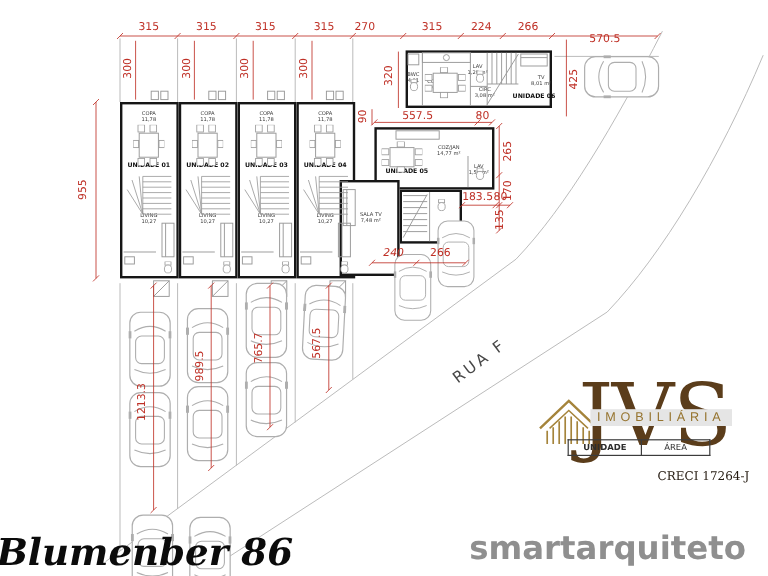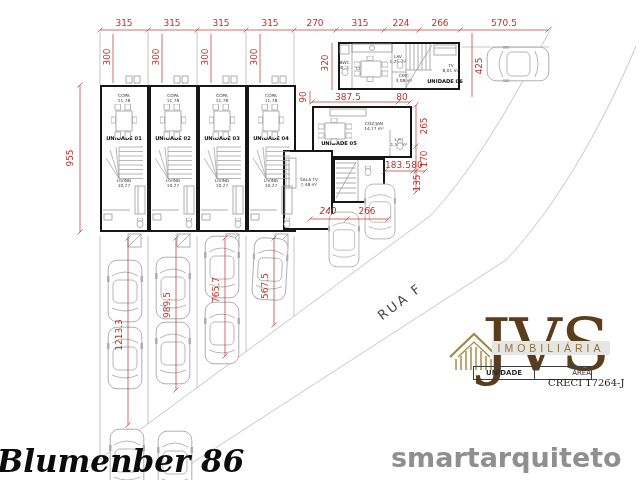--- a/index.html
+++ b/index.html
@@ -26,21 +26,21 @@
   
   .brand{position:absolute;font-family:"DejaVu Serif",serif;font-size:72px;line-height:72px;
          letter-spacing:-1px;color:#5b3d1b;z-index:3;}
   .brand-sub{position:absolute;font-family:"Liberation Sans",sans-serif;font-size:10.5px;
          letter-spacing:4px;color:#96742f;background:#e5e5e5;padding:1px 0;text-align:center;z-index:4;}
   .creci{position:absolute;font-family:"DejaVu Serif",serif;font-size:10px;color:#241a10;z-index:6;}
   
   .atab{position:absolute;border-collapse:collapse;z-index:5;font-size:7px;color:#2e2e2e;}
   .atab td,.atab th{border:1px solid #3c3c3c;height:12px;text-align:center;padding:0;
         font-weight:normal;background:transparent;}
-  .atab .c1{width:60px;font-weight:bold;} .atab .c2{width:56px;text-align:right;}
+  .atab .c1{width:60px;font-weight:bold;} .atab .c2{width:56px;}
   
   .project{position:absolute;font-family:"DejaVu Serif",serif;font-style:italic;font-weight:bold;
            font-size:31px;color:#0b0b0b;z-index:8;white-space:nowrap;}
   .wm{position:absolute;font-family:"DejaVu Sans",sans-serif;font-weight:bold;font-size:27px;
       color:#8f8f8f;z-index:8;white-space:nowrap;}
 </style>
 </head>
 <body>
 
 <div id="canvas">
@@ -295,36 +295,36 @@
       <path class="g-d" d="M176,238 V390 M173.5,240.5 L178.5,235.5 M173.5,392.5 L178.5,387.5"></path>
       <path class="g-d" d="M225,238 V356 M222.5,240.5 L227.5,235.5 M222.5,358.5 L227.5,353.5"></path>
       <path class="g-d" d="M274,238 V325 M271.5,240.5 L276.5,235.5 M271.5,327.5 L276.5,322.5"></path>
     </g>
   </svg>
 
   <div class="dim" style="left:124px;top:18px;transform:translateX(-50%);">315</div>
   <div class="dim" style="left:172px;top:18px;transform:translateX(-50%);">315</div>
   <div class="dim" style="left:221px;top:18px;transform:translateX(-50%);">315</div>
   <div class="dim" style="left:270px;top:18px;transform:translateX(-50%);">315</div>
-  <div class="dim" style="left:315px;top:18px;transform:translateX(-50%);">270</div>
+  <div class="dim" style="left:304px;top:18px;transform:translateX(-50%);">270</div>
   <div class="dim" style="left:360px;top:18px;transform:translateX(-50%);">315</div>
   <div class="dim" style="left:401px;top:18px;transform:translateX(-50%);">224</div>
   <div class="dim" style="left:440px;top:18px;transform:translateX(-50%);">266</div>
-  <div class="dim" style="left:504px;top:18px;transform:translateX(-50%);text-align:center;">570.5</div>
+  <div class="dim" style="left:504px;top:28px;transform:translateX(-50%);text-align:center;">570.5</div>
 
   <div class="dim rot" style="left:58px;top:153px;width:24px;">955</div>
   <div class="dim rot" style="left:98px;top:52px;width:18px;">300</div>
   <div class="dim rot" style="left:147px;top:52px;width:18px;">300</div>
   <div class="dim rot" style="left:196px;top:52px;width:18px;">300</div>
   <div class="dim rot" style="left:245px;top:52px;width:18px;">300</div>
   <div class="dim rot" style="left:316px;top:58px;width:18px;">320</div>
   <div class="dim rot" style="left:296px;top:92px;width:14px;">90</div>
   <div class="dim rot" style="left:468px;top:61px;width:22px;">425</div>
 
-  <div class="dim" style="left:330px;top:92px;width:36px;">387.5</div>
+  <div class="dim" style="left:330px;top:92px;width:36px;">557.5</div>
   <div class="dim" style="left:394px;top:92px;width:16px;">80</div>
 
   <div class="dim rot" style="left:413px;top:121px;width:22px;">265</div>
   <div class="dim rot" style="left:413px;top:154px;width:22px;">170</div>
   <div class="dim rot" style="left:406px;top:178px;width:22px;">135</div>
 
   <div class="dim" style="left:381px;top:160px;width:34px;">183.5</div>
   <div class="dim" style="left:409px;top:160px;width:16px;">80</div>
   <div class="dim" style="left:311px;top:206px;width:34px;font-style:italic;">240</div>
   <div class="dim" style="left:349px;top:206px;width:36px;">266</div>
@@ -336,21 +336,21 @@
 
   <div class="street" style="left:363px;top:294px;width:74px;">RUA F</div>
 
   <svg class="abs" style="left:448px;top:330px;z-index:3;" width="52" height="42" viewBox="0 0 52 42">
     <path d="M2,27 L26,4 L50,27" fill="none" stroke="#a5843b" stroke-width="2"></path>
     <path d="M10,27 L26,12 L42,27" fill="none" stroke="#a5843b" stroke-width="1.2"></path>
     <path d="M8,29 V40 M13,26 V40 M18,21 V40 M23,17 V40 M28,17 V40 M33,21 V40 M38,26 V40 M43,29 V40" fill="none" stroke="#a5843b" stroke-width="1.4"></path>
   </svg>
   <div class="brand" style="left:482px;top:310px;">JVS</div>
   <div class="brand-sub" style="left:492px;top:341px;width:118px;">IMOBILIÁRIA</div>
-  <div class="creci" style="left:548px;top:377px;">CRECI 17264-J</div>
+  <div class="creci" style="left:548px;top:392px;">CRECI 17264-J</div>
 
   <table class="atab" style="left:473px;top:366px;">
     <tbody>
         <tr>
       <th class="c1">UNIDADE</th>
       <th class="c2">ÁREA</th>
     </tr>
   </tbody>
     </table>
 

